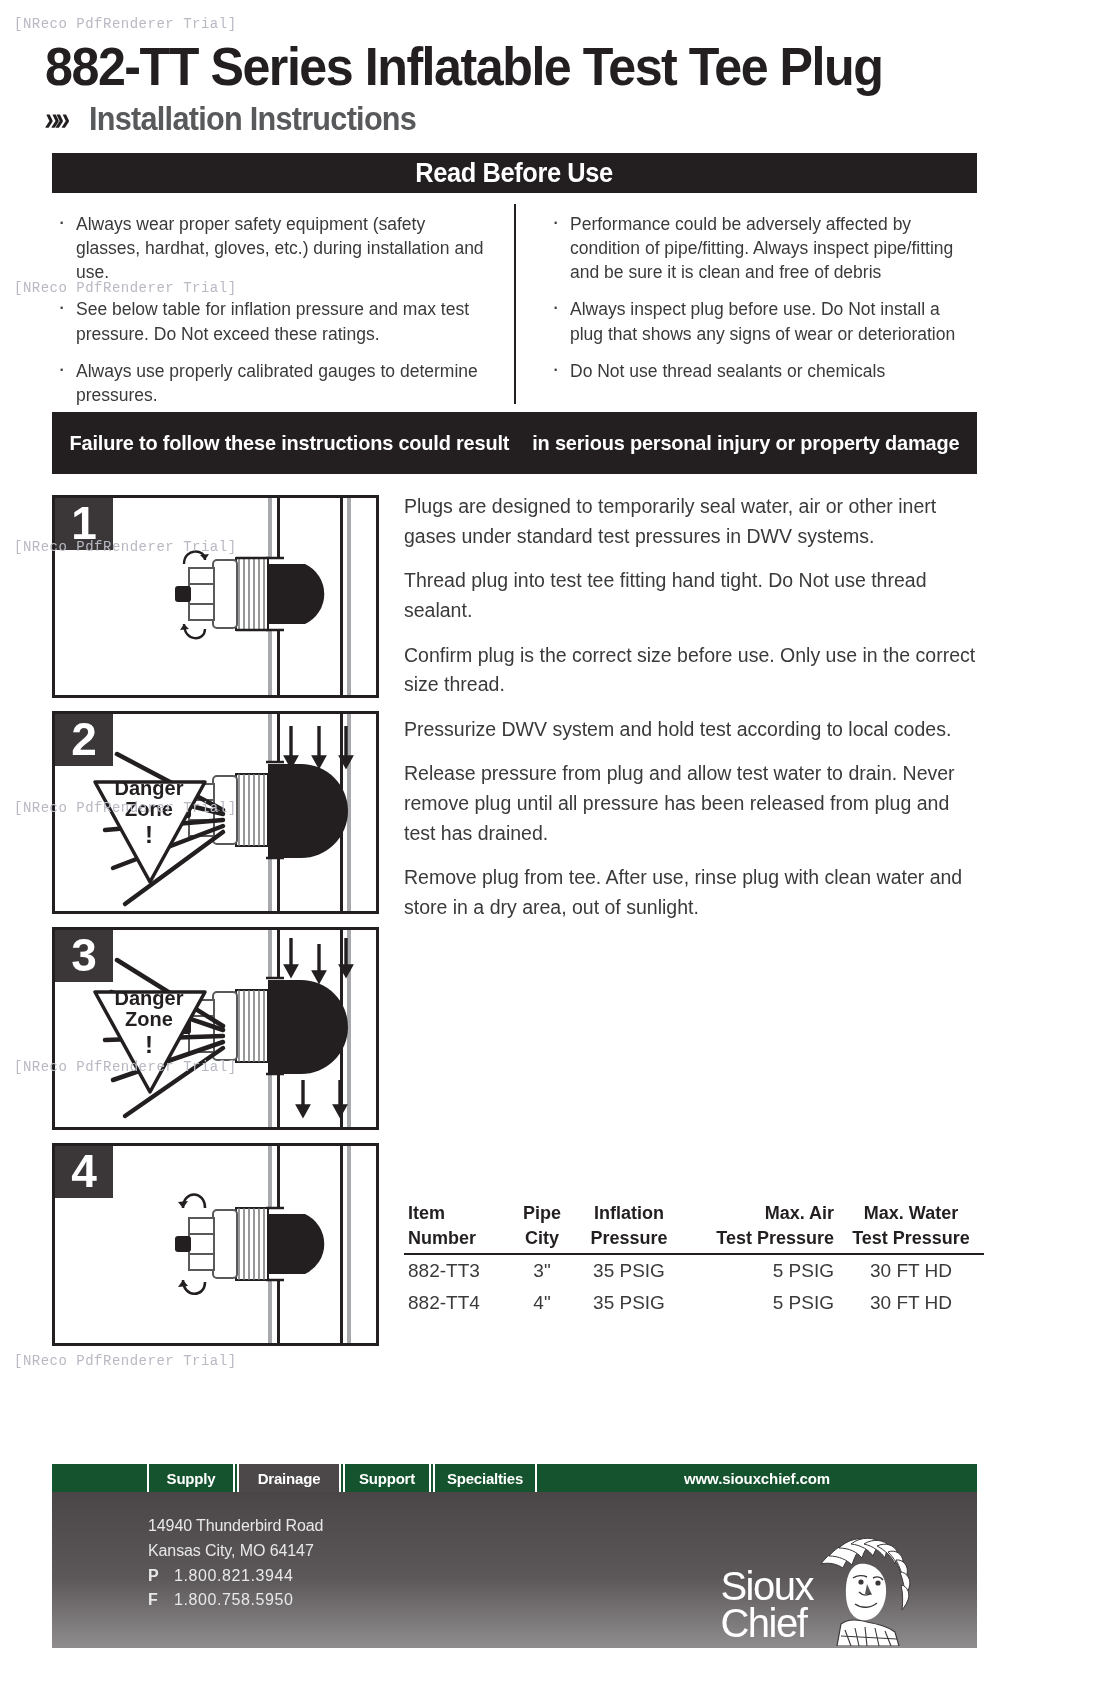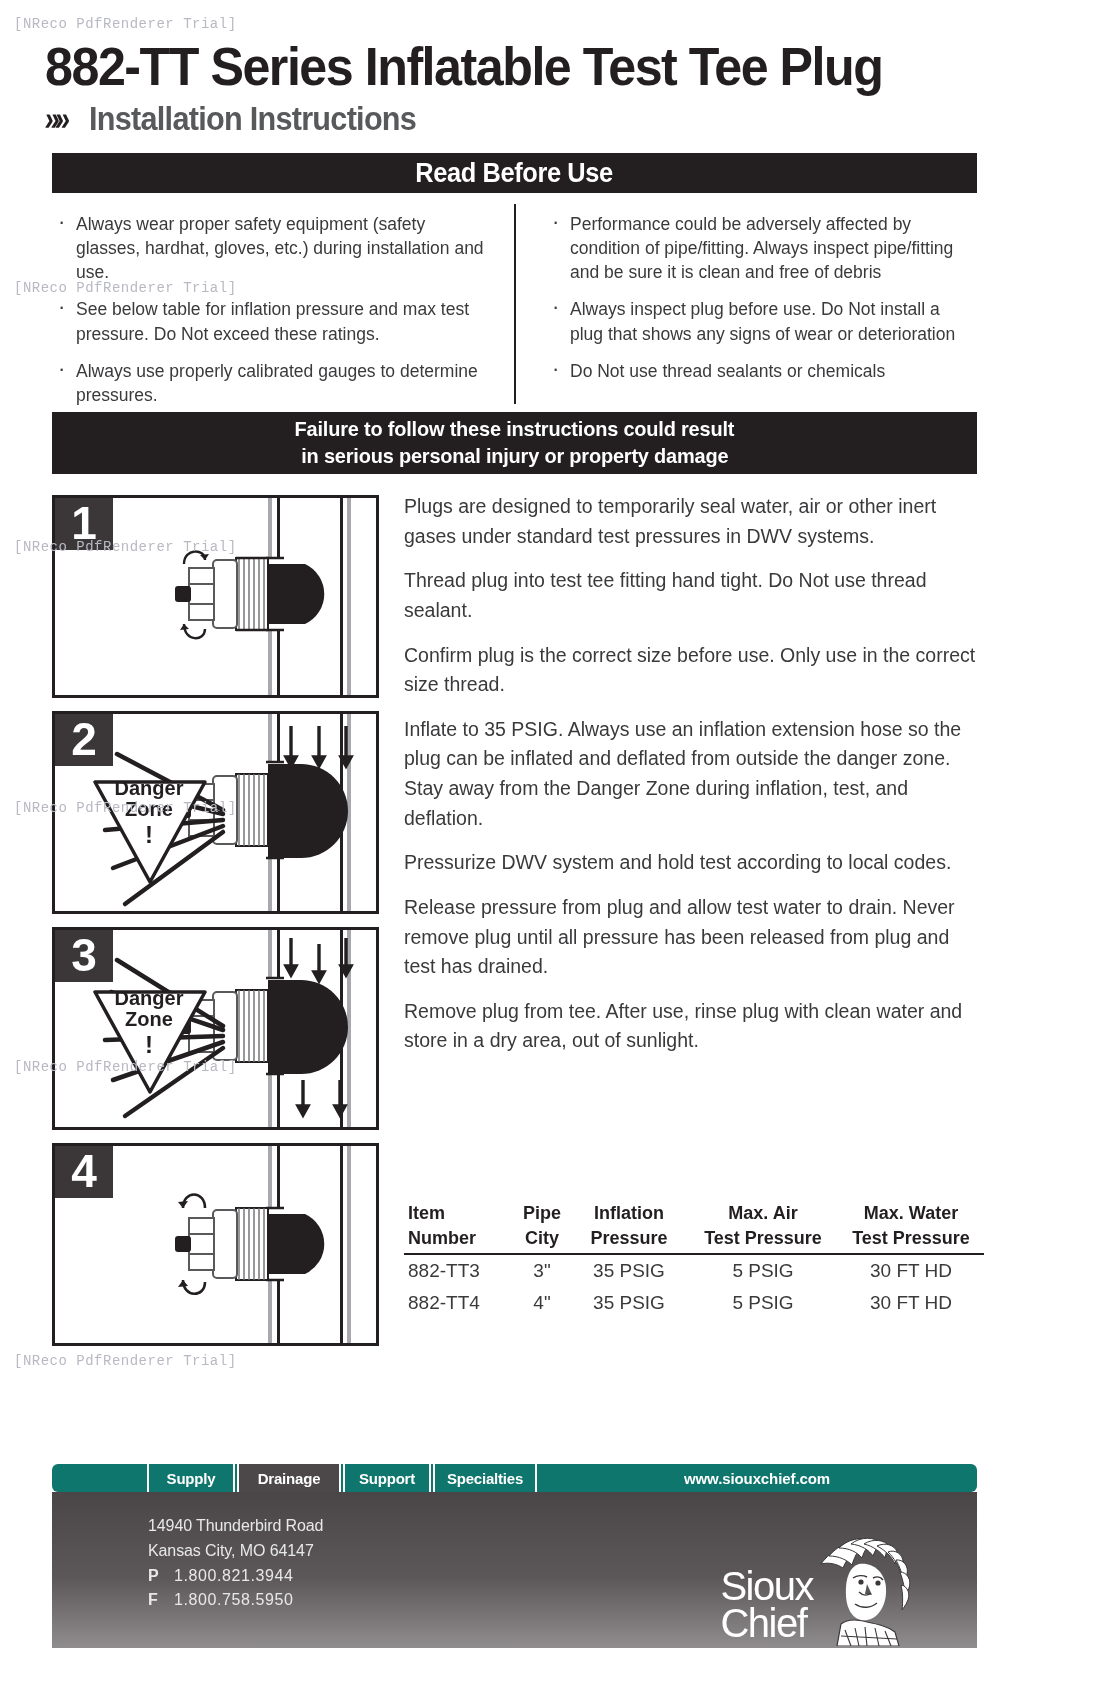--- a/index.html
+++ b/index.html
@@ -82,21 +82,21 @@
   ul.bl li::before {
     content: "\00B7";
     position: absolute; left: 6px; top: -5px;
     font-size: 22px; color: #3a3a3c;
   }
 
   
   .fail-banner {
     position: absolute; left: 52px; top: 404px; width: 925px; height: 62px;
     background: #231f20; color: #ffffff;
-    display: flex; flex-direction: column;
+    display: flex; flex-direction: row;
     align-items: center; justify-content: center;
   }
   .fail-banner div {
     font-size: 21px; font-weight: bold; line-height: 1.28;
     letter-spacing: -0.2px; transform: scaleX(0.95);
   }
 
   
   .panel {
     position: absolute; left: 52px; width: 327px; height: 203px;
@@ -135,28 +135,27 @@
     line-height: 1.25;
   }
   .spec-table thead tr:last-child th { border-bottom: 2px solid #231f20; padding-bottom: 4px; }
   .spec-table td {
     font-size: 19px; color: #3a3a3c; text-align: center;
     padding: 2px 4px; line-height: 1.45;
   }
   .spec-table td.c0, .spec-table th.c0 { text-align: left; width: 110px; }
   .spec-table td.c1, .spec-table th.c1 { width: 56px; }
   .spec-table td.c2, .spec-table th.c2 { width: 118px; }
-  .spec-table td.c3, .spec-table th.c3 { width: 150px; }
+  .spec-table td.c3, .spec-table th.c3 { width: 150px; text-align: right; }
   .spec-table td.c4, .spec-table th.c4 { width: 146px; }
 
   
   .footer-tabs {
     position: absolute; left: 52px; top: 1456px; width: 925px; height: 28px;
-    background: #0f766e;
-    border-radius: 6px;
+    background: #14532d;
   }
   .tab {
     position: absolute; top: 0; height: 28px;
     color: #ffffff; font-size: 15px; font-weight: bold;
     display: flex; align-items: center; justify-content: center;
     border-left: 2px solid #ffffff; border-right: 2px solid #ffffff;
     font-family: "Liberation Sans Narrow", "Liberation Sans", sans-serif;
     letter-spacing: -0.2px;
   }
   #tab-supply   { left: 95px;  width: 88px; }
@@ -385,21 +384,20 @@
       <path d="M128 134 C128 152 150 152 150 136" stroke="#231f20" stroke-width="2.6" fill="none"></path>
       <path d="M128 134 l5 6 l-10 1 z" fill="#231f20"></path>
     </svg>
     <div class="panel-num">4</div>
   </div>
 
   <div class="instr">
     <p>Plugs are designed to temporarily seal water, air or other inert gases under standard test pressures in DWV systems.</p>
     <p>Thread plug into test tee fitting hand tight. Do Not use thread sealant.</p>
     <p>Confirm plug is the correct size before use. Only use in the correct size thread.</p>
-    <p>Inflate to 35 PSIG. Always use an inflation extension hose so the plug can be inflated and deflated from outside the danger zone. Stay away from the Danger Zone during inflation, test, and deflation.</p>
     <p>Pressurize DWV system and hold test according to local codes.</p>
     <p>Release pressure from plug and allow test water to drain. Never remove plug until all pressure has been released from plug and test has drained.</p>
     <p>Remove plug from tee. After use, rinse plug with clean water and store in a dry area, out of sunlight.</p>
   </div>
 
   <table class="spec-table">
     <thead>
       <tr>
         <th class="c0">Item</th>
         <th class="c1">Pipe</th>

